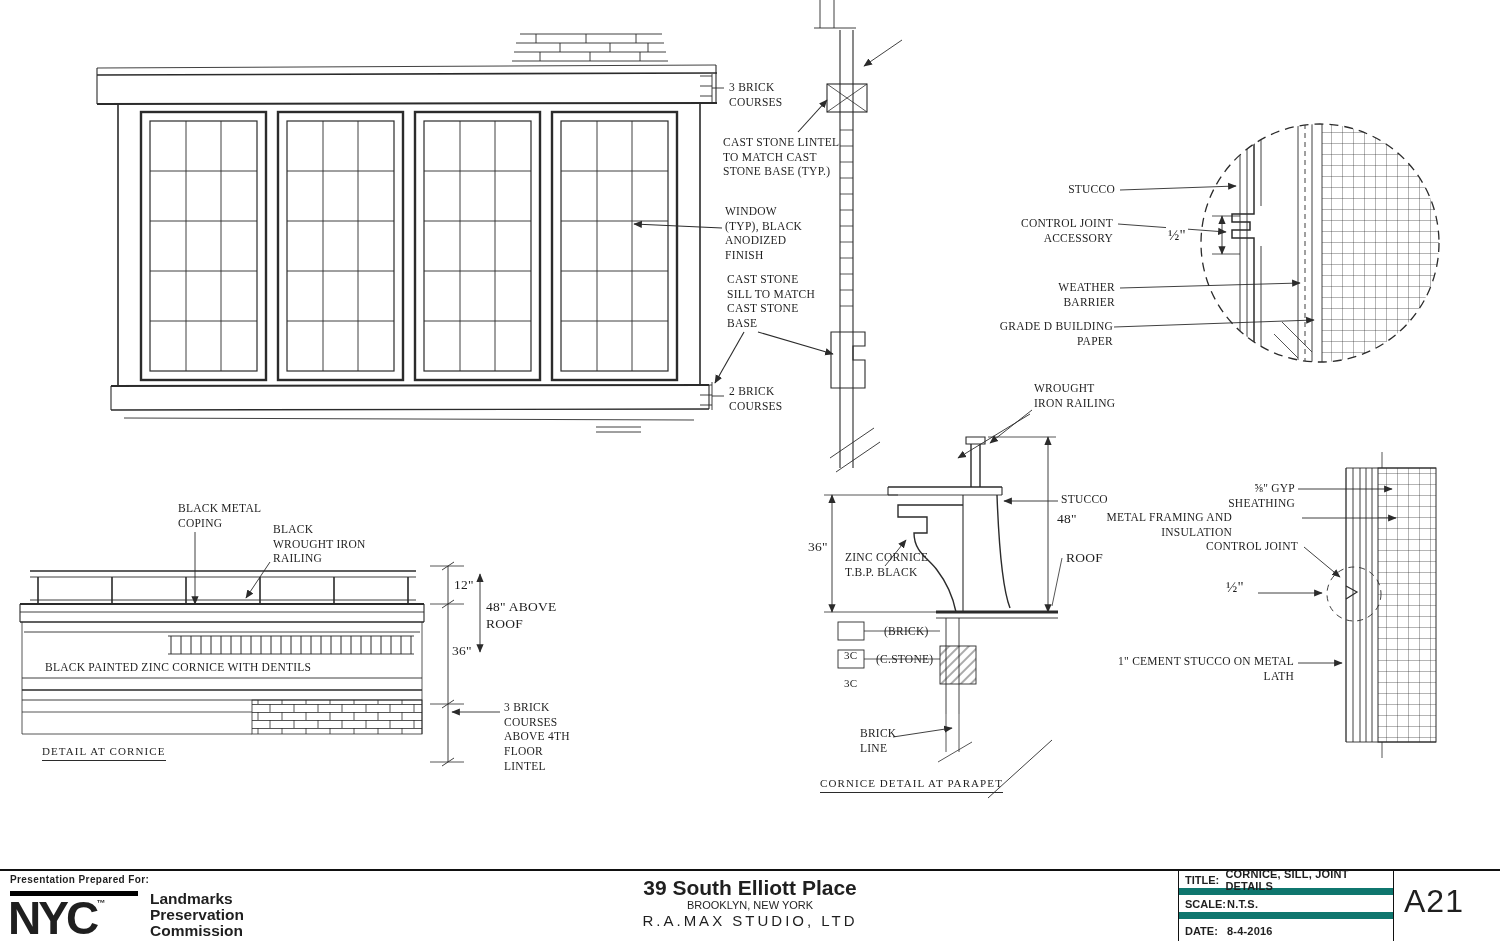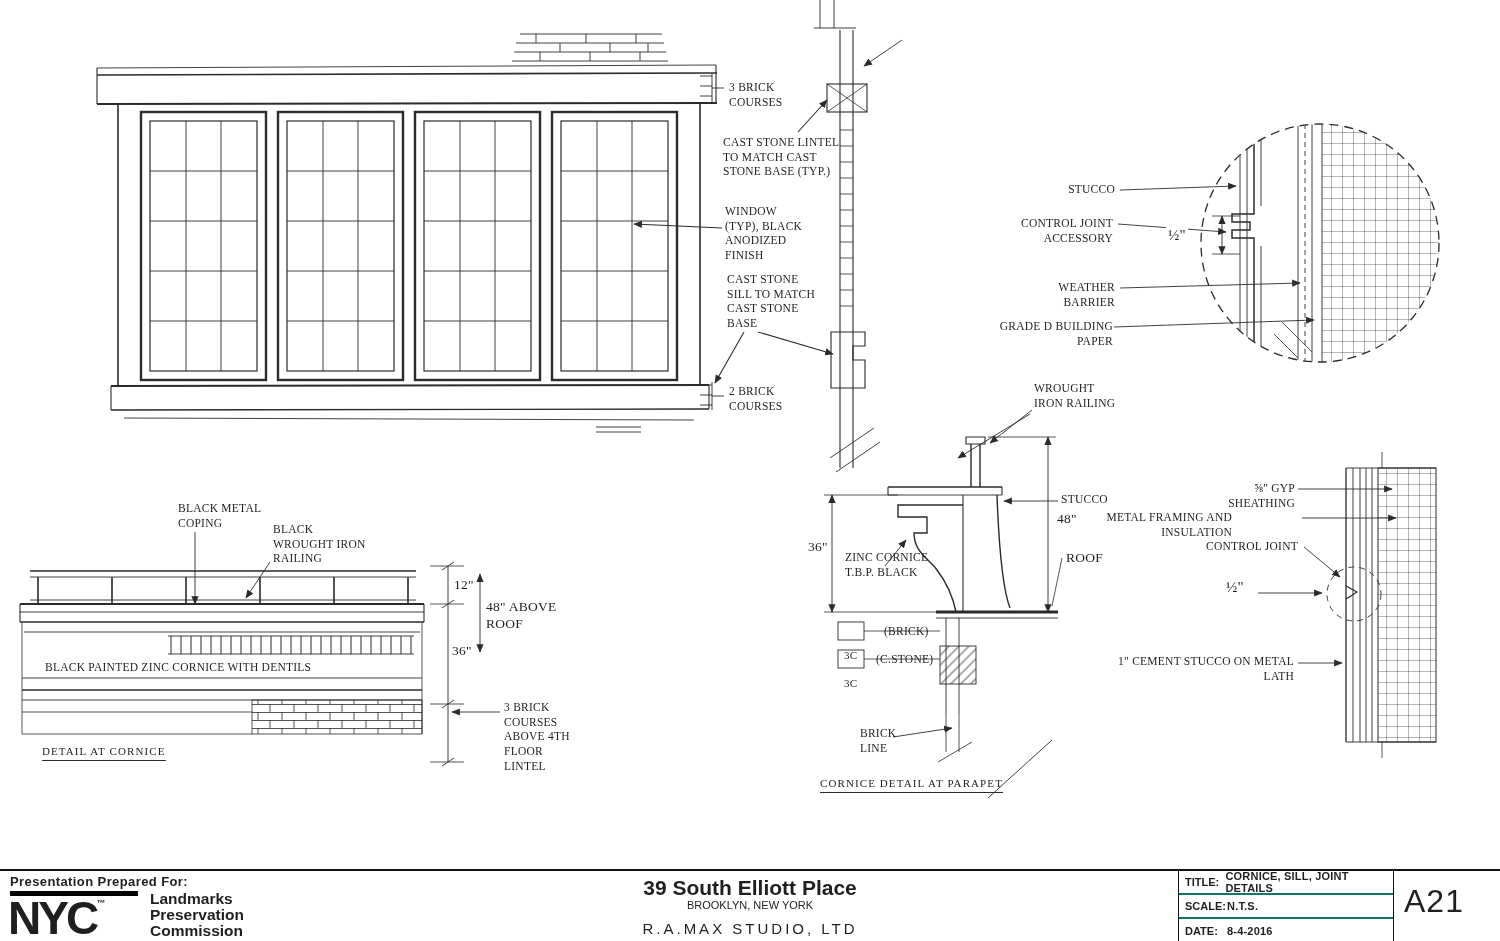--- a/index.html
+++ b/index.html
@@ -9,33 +9,33 @@
   .lbl{position:absolute;z-index:2;font-size:11.5px;line-height:1.28;letter-spacing:.25px;
        white-space:pre-line;color:#1f1f1f;}
   .ra{text-align:right;}
   .dim{font-size:13.5px;background:#fff;padding:0 2px;z-index:3;}
   .big{font-size:15px;}
   .cap{font-size:11px;letter-spacing:1.1px;border-bottom:1px solid #2b2b2b;padding-bottom:2px;}
   .boxtag{font-size:11px;margin-top:24px;}
   
   .titlebar{position:absolute;left:0;top:869px;width:1500px;height:72px;background:#fff;
             border-top:2px solid #111;z-index:4;font-family:"Liberation Sans", sans-serif;}
-  .prepared{position:absolute;left:10px;top:3px;font-size:13px;font-weight:bold;letter-spacing:.4px;}
+  .prepared{position:absolute;left:10px;top:3px;font-size:10px;font-weight:bold;letter-spacing:.4px;}
   .logo-bar{position:absolute;left:10px;top:20px;width:128px;height:5px;background:#000;}
   .nyc{position:absolute;left:8px;top:20px;font-size:46px;font-weight:bold;letter-spacing:-3px;
        font-family:"Liberation Sans", sans-serif;}
   .nyc .tm{font-size:9px;letter-spacing:0;vertical-align:28px;}
   .agency{position:absolute;left:150px;top:20px;font-size:15.5px;font-weight:bold;line-height:16px;}
   .tb-center{position:absolute;left:550px;top:6px;width:400px;text-align:center;}
   .proj{font-size:21px;font-weight:bold;line-height:22px;}
   .loc{font-size:11px;line-height:13px;}
-  .studio{font-size:15px;letter-spacing:3px;margin-top:8px;}
+  .studio{font-size:15px;letter-spacing:3px;margin-top:0;}
   .tb-right{position:absolute;left:1178px;top:0;width:214px;height:72px;
             border-left:1.5px solid #111;border-right:1.5px solid #111;}
-  .trow{height:24px;box-sizing:border-box;border-bottom:2px solid #0f766e;
+  .trow{height:24px;box-sizing:border-box;border-bottom:7px solid #0f766e;
         display:flex;align-items:center;padding-left:6px;font-size:11px;font-weight:bold;}
   .trow:last-child{border-bottom:none;}
   .trow .tlabel{width:42px;}
   .trow .tvalue{letter-spacing:.2px;}
   .sheetnum{position:absolute;left:1404px;top:12px;font-size:32px;letter-spacing:1px;
             font-family:"Liberation Sans", sans-serif;}
 </style>
 </head>
 <body>
 

